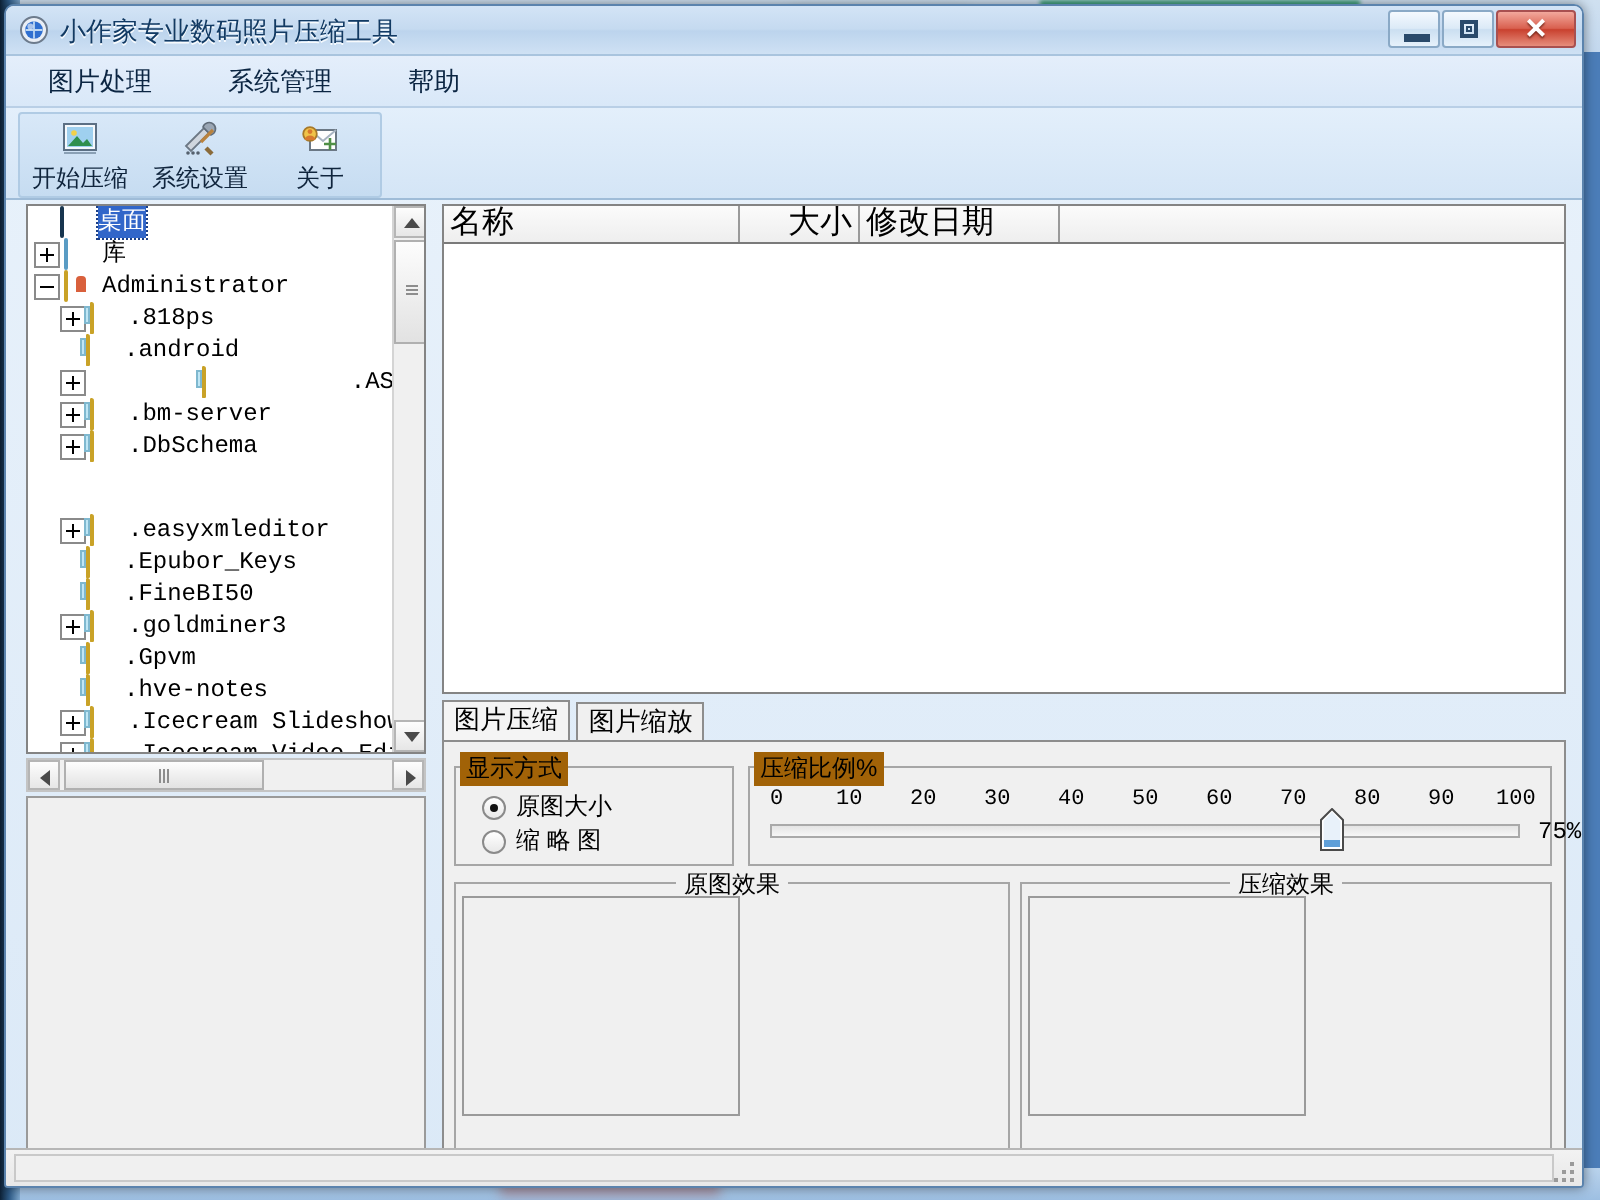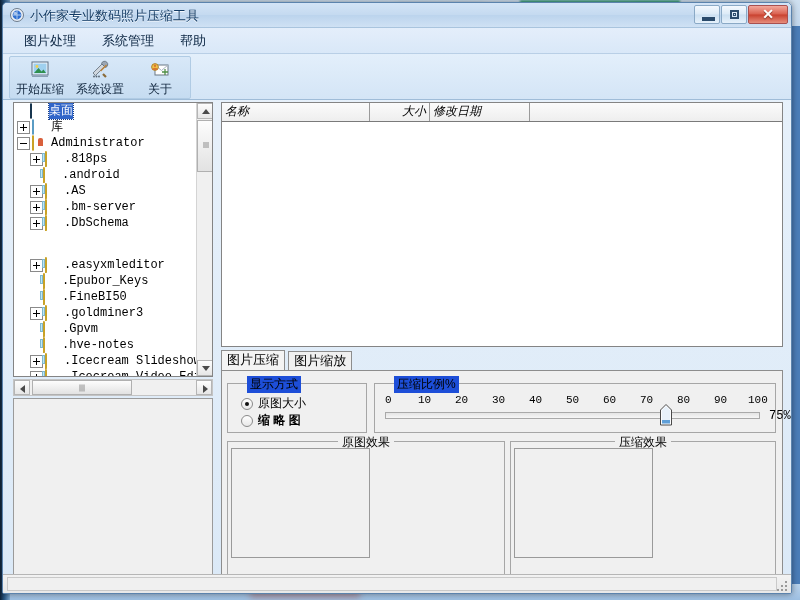--- a/index.html
+++ b/index.html
@@ -60,21 +60,21 @@
   .winbtn.close{width:40px;border-color:#a85050;
     background:linear-gradient(180deg,#f2a89c 0%,#d9604f 48%,#c9412f 52%,#e68d7c 100%);}
   .ic-min{position:absolute;left:7px;top:11px;width:11px;height:3px;border:1px solid #2a4a6b;border-top:none;background:#2a4a6b;}
   .ic-max{position:absolute;left:8px;top:4px;width:9px;height:9px;border:2px solid #2a4a6b;box-sizing:border-box;}
   .ic-max:after{content:"";position:absolute;left:1px;top:1px;right:1px;bottom:1px;border:1px solid #2a4a6b;}
   .ic-close{position:absolute;left:0;top:0;right:0;bottom:0;color:#fff;font-size:14px;
     font-weight:bold;text-align:center;line-height:17px;text-shadow:0 1px 1px #7d2d1f;
     font-family:"Liberation Sans",sans-serif;}
 
   
-  #menubar{height:25px;display:flex;align-items:center;padding-left:10px;gap:4px;
+  #menubar{height:25px;display:flex;align-items:center;padding-left:10px;gap:16px;
     background:linear-gradient(180deg,#e4eefb 0%,#d9e8f8 100%);
     border-bottom:1px solid #b9cfe6;}
   .menu-item{font-size:13px;color:#0b2542;padding:3px 11px;cursor:default;}
 
   
   #toolbar{height:45px;position:relative;
     background:linear-gradient(180deg,#e3effb 0%,#d4e5f6 100%);
     border-bottom:1px solid #9fbcd8;}
   #tb-group{position:absolute;left:6px;top:2px;height:41px;display:flex;
     background:linear-gradient(180deg,#d8e8f8 0%,#c6dcf1 100%);
@@ -137,38 +137,38 @@
 
   
   #left-lower{position:absolute;left:10px;top:300px;width:200px;height:190px;
     background:#f0f0f0;border:1px solid #9a9a9a;box-sizing:border-box;}
 
   
   #filelist{position:absolute;left:218px;top:4px;width:562px;height:245px;
     background:#fff;border:1px solid #848484;box-sizing:border-box;overflow:hidden;}
   #fl-head{display:flex;height:18px;background:linear-gradient(180deg,#fbfbfb,#eeeeee);
     border-bottom:1px solid #7a7a7a;}
-  .fl-col{border-right:1px solid #9a9a9a;font-size:12px;color:#000;
-    line-height:17px;box-sizing:border-box;padding:0 3px;overflow:hidden;white-space:nowrap;font-style:italic;}
+  .fl-col{border-right:1px solid #9a9a9a;font-size:16px;color:#000;
+    line-height:17px;box-sizing:border-box;padding:0 3px;overflow:hidden;white-space:nowrap;}
   .fl-col.num{text-align:right;}
   #fl-body{height:225px;background:#fff;}
 
   
   #tabzone{position:absolute;left:218px;top:252px;width:562px;height:22px;}
   .tab{display:inline-block;height:19px;line-height:18px;padding:0 5px;font-size:13px;
     border:1px solid #8d8d8d;border-bottom:none;background:#f0f0f0;box-sizing:border-box;
     position:relative;top:1px;color:#000;}
   .tab.active{background:#f4f4f4;height:21px;top:0;font-weight:normal;border-bottom:1px solid #f4f4f4;}
 
   #tabpane{position:absolute;left:218px;top:272px;width:562px;height:298px;
     background:#f0f0f0;border:1px solid #8d8d8d;box-sizing:border-box;}
 
   
   .gbox{position:absolute;border:1px solid #a6a6a6;box-sizing:border-box;background:#f0f0f0;}
-  .gbox > .gtitle{position:absolute;left:19px;top:-8px;background:#1d4ed8;padding:0 3px;
+  .gbox > .gtitle{position:absolute;left:2px;top:-8px;background:#a16207;padding:0 3px;
     font-size:12px;color:#000;white-space:nowrap;}
   #grp-display{left:5px;top:12px;width:140px;height:50px;}
   #grp-ratio{left:152px;top:12px;width:402px;height:50px;}
 
   .radio-row{display:flex;align-items:center;height:15px;margin-left:13px;}
   .radio{width:12px;height:12px;border-radius:50%;border:1px solid #8a8a8a;
     background:linear-gradient(180deg,#fff,#e8e8e8);box-sizing:border-box;position:relative;margin-right:5px;}
   .radio.on:after{content:"";position:absolute;left:3px;top:3px;width:4px;height:4px;border-radius:50%;background:#111;}
   .radio-lbl{font-size:12px;color:#000;white-space:nowrap;}
 
@@ -322,21 +322,21 @@
           <span class="ico"><span class="folder"></span></span>
           <span class="lbl">.818ps</span>
         </div>
 
         <div class="tnode" style="padding-left:16px;">
           <span class="dots"></span>
           <span class="ico"><span class="folder"></span></span>
           <span class="lbl">.android</span>
         </div>
 
-        <div class="tnode" style="padding-left:16px;">
+        <div class="tnode" style="padding-left:16px;justify-content:space-between;">
           <span class="exp box plus"></span>
           <span class="ico"><span class="folder"></span></span>
           <span class="lbl">.AS</span>
         </div>
 
         <div class="tnode" style="padding-left:16px;">
           <span class="exp box plus"></span>
           <span class="ico"><span class="folder"></span></span>
           <span class="lbl">.bm-server</span>
         </div>
@@ -455,21 +455,21 @@
 
     <div id="tabpane">
 
       <div class="gbox" id="grp-display">
         <span class="gtitle">显示方式</span>
         <div style="margin-top:12px;">
           <div class="radio-row">
             <span class="radio on"></span>
             <span class="radio-lbl">原图大小</span>
           </div>
-          <div class="radio-row" style="margin-top:2px;font-weight:bold;">
+          <div class="radio-row" style="margin-top:2px;">
             <span class="radio"></span>
             <span class="radio-lbl">缩 略 图</span>
           </div>
         </div>
       </div>
 
       <div class="gbox" id="grp-ratio">
         <span class="gtitle">压缩比例%</span>
 
         <div id="ticks">

